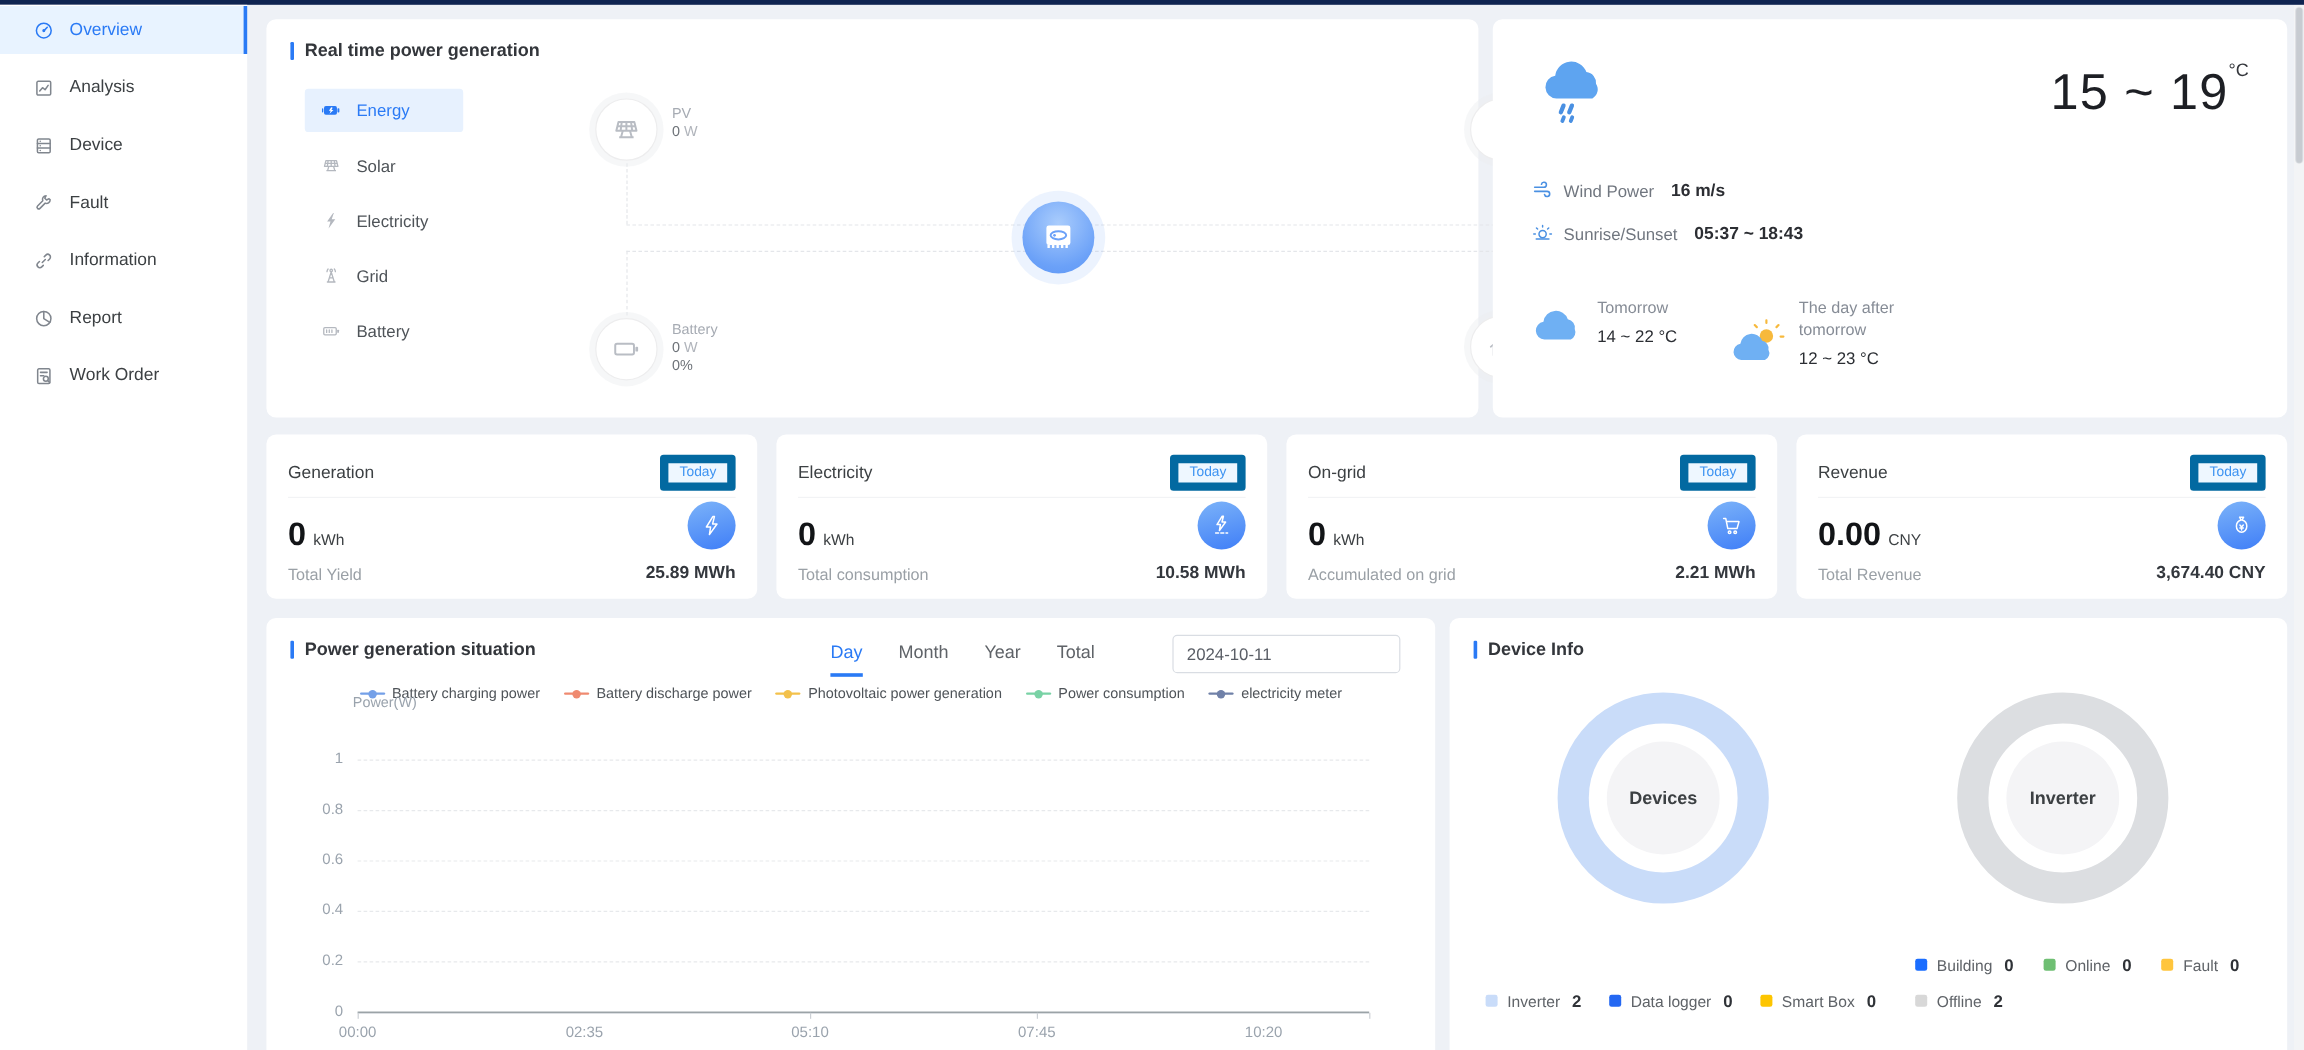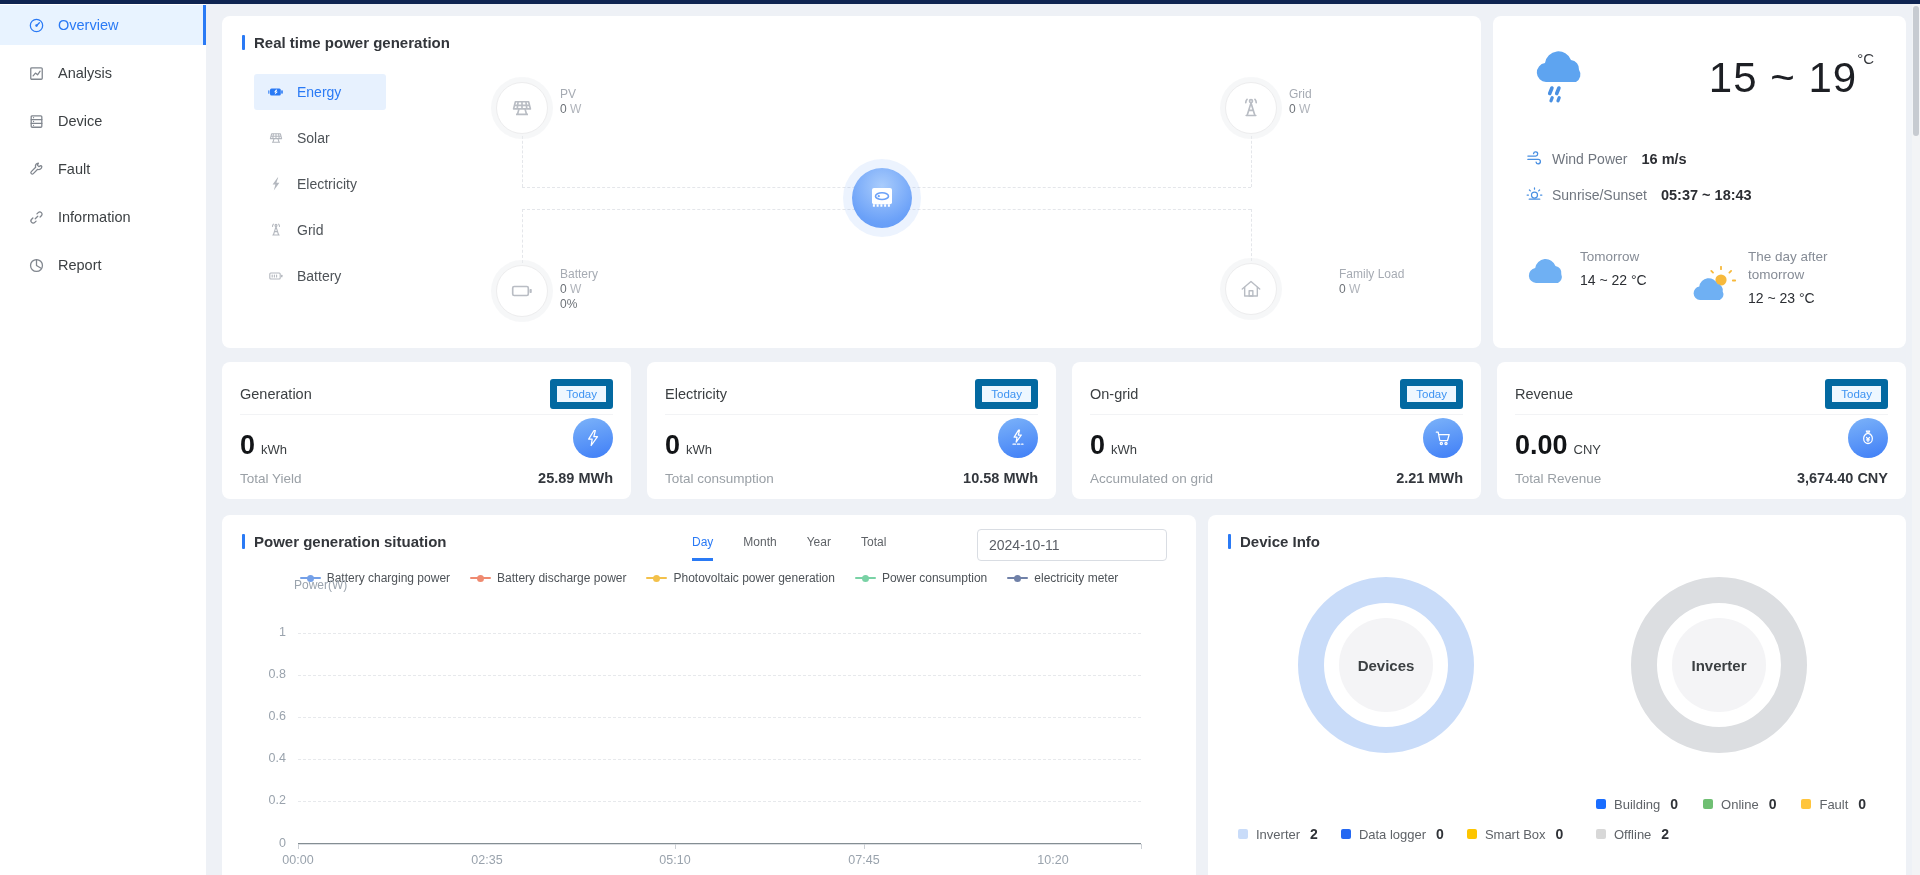--- a/index.html
+++ b/index.html
@@ -18,21 +18,21 @@
   .side-item.active::after { content:''; position:absolute; right:0; top:0; bottom:0; width:3px; background:#2a7af5; }
 
   
   .main { flex:1; padding:12px 14px 0 16px; }
   .panel { background:#fff; border-radius:8px; position:relative; }
   .panel-title { position:absolute; top:18px; left:20px; display:flex; align-items:center; gap:9px;
                  font-size:15px; font-weight:700; color:#33363b; }
   .panel-title::before { content:''; width:3px; height:15px; background:#2a7af5; border-radius:1px; }
 
   .row1 { display:flex; gap:12px; }
-  .panel-realtime { width:1259px; height:332px; }
+  .panel-realtime { width:1010px; height:332px; }
   .panel-weather { flex:1; height:332px; }
 
   
   .etabs { position:absolute; left:32px; top:58px; }
   .etab { width:132px; height:36px; display:flex; align-items:center; gap:13px; padding-left:14px;
           margin-bottom:10px; font-size:14px; color:#4e5358; border-radius:3px; cursor:pointer; }
   .etab svg { width:16px; height:16px; color:#b4b8bf; flex:none; }
   .etab.active { background:#e7f1fe; color:#2a7af5; }
   .etab.active svg { color:#2a7af5; }
 
@@ -82,21 +82,21 @@
   .card-foot-label { font-size:13.5px; color:#9aa0a6; }
   .card-foot-value { font-size:14.5px; font-weight:700; color:#33373d; }
 
   
   .row3 { display:flex; gap:12px; margin-top:16px; }
   .panel-chart { width:974px; height:368px; }
   .panel-device { flex:1; height:378px; }
 
   
   .ctabs { position:absolute; left:470px; top:20px; display:flex; gap:30px; }
-  .ctab { font-size:12px; color:#5f6368; padding-bottom:9px; cursor:pointer; }
+  .ctab { font-size:15px; color:#5f6368; padding-bottom:9px; cursor:pointer; }
   .ctab.active { color:#2a7af5; border-bottom:3px solid #2a7af5; }
   .datepicker { position:absolute; right:29px; top:14px; width:190px; height:32px; border:1px solid #d9dde3;
                 border-radius:4px; display:flex; align-items:center; padding:0 11px; background:#fff; }
   .datepicker input { border:none; outline:none; flex:1; font-size:14px; color:#5a5e66;
                       font-family:"Liberation Sans", sans-serif; background:transparent; }
   .datepicker svg { width:15px; height:15px; color:#b9bdc4; }
 
   
   .clegend { position:absolute; top:56px; left:0; right:0; display:flex; justify-content:center; gap:20px; }
   .clegend-item { display:flex; align-items:center; gap:6px; cursor:pointer; }
@@ -171,20 +171,29 @@
           <path d="M7.6 11.4l-1.2 1.2a2.1 2.1 0 0 1-3-3l1.2-1.2"></path>
         </svg>
       <span>Information</span>
     </div>
     <div class="side-item">
       <svg viewBox="0 0 16 16" fill="none" stroke="currentColor" stroke-width="1.2" stroke-linecap="round">
           <circle cx="8" cy="8" r="5.6"></circle>
           <path d="M8 8V2.4M8 8l4.7 2.9"></path>
         </svg>
       <span>Report</span>
+    </div>
+    <div class="side-item">
+      <svg viewBox="0 0 16 16" fill="none" stroke="currentColor" stroke-width="1.2" stroke-linecap="round">
+          <rect x="3.2" y="2.2" width="9.6" height="11.6" rx="1"></rect>
+          <path d="M5.4 5h5.2M5.4 7.6h2.6"></path>
+          <circle cx="9.6" cy="10" r="1.9"></circle>
+          <path d="M11 11.4l1.5 1.5"></path>
+        </svg>
+      <span>Work Order</span>
     </div>
   </nav>
 
   <div class="main">
 
     <div class="row1">
       <section class="panel panel-realtime">
         <div class="panel-title">Real time power generation</div>
 
         <div class="etabs">

